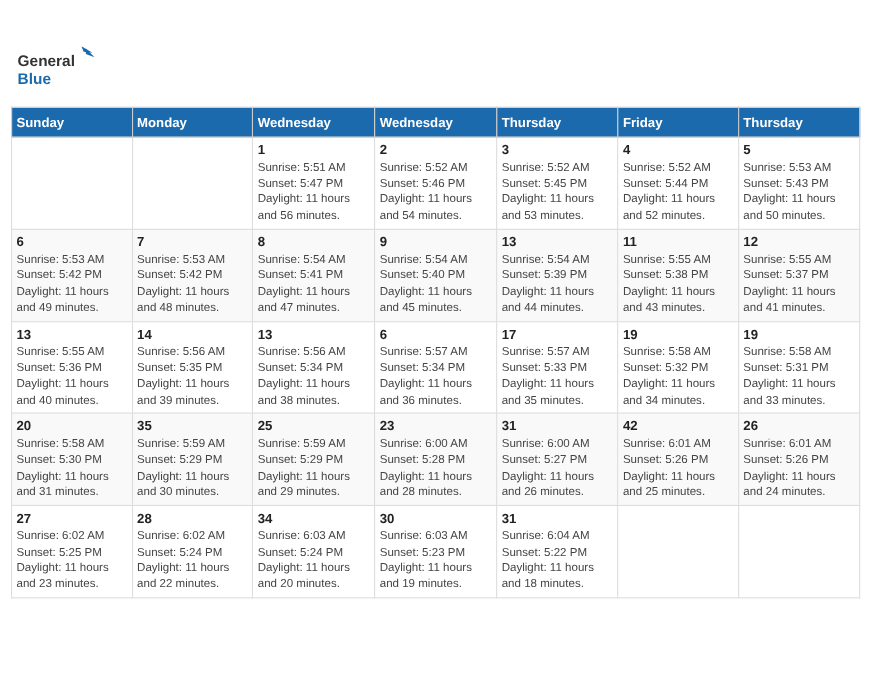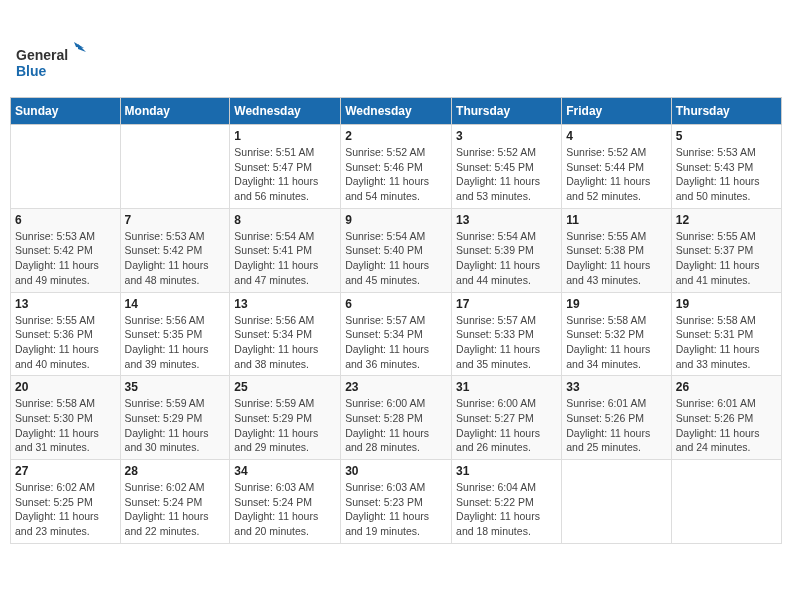--- a/index.html
+++ b/index.html
@@ -207,21 +207,21 @@
         </td>
         <td>
           <span class="day-num">23</span>
           <div class="day-info">Sunrise: 6:00 AM<br>Sunset: 5:28 PM<br>Daylight: 11 hours and 28 minutes.</div>
         </td>
         <td>
           <span class="day-num">31</span>
           <div class="day-info">Sunrise: 6:00 AM<br>Sunset: 5:27 PM<br>Daylight: 11 hours and 26 minutes.</div>
         </td>
         <td>
-          <span class="day-num">33</span>
+          <span class="day-num">42</span>
           <div class="day-info">Sunrise: 6:01 AM<br>Sunset: 5:26 PM<br>Daylight: 11 hours and 25 minutes.</div>
         </td>
         <td>
           <span class="day-num">26</span>
           <div class="day-info">Sunrise: 6:01 AM<br>Sunset: 5:26 PM<br>Daylight: 11 hours and 24 minutes.</div>
         </td>
       </tr>
       <tr>
         <td>
           <span class="day-num">27</span>

